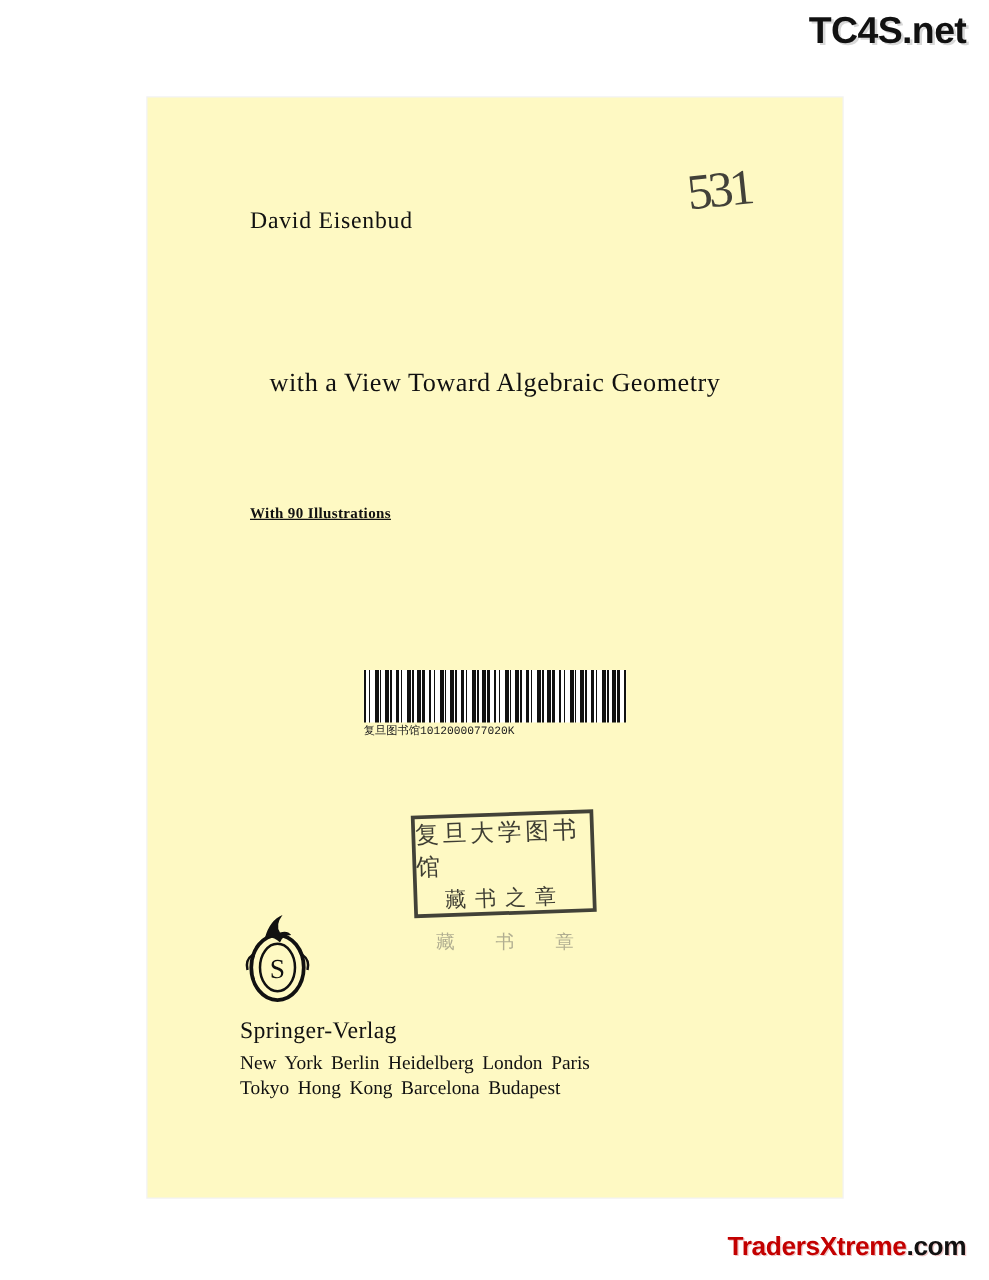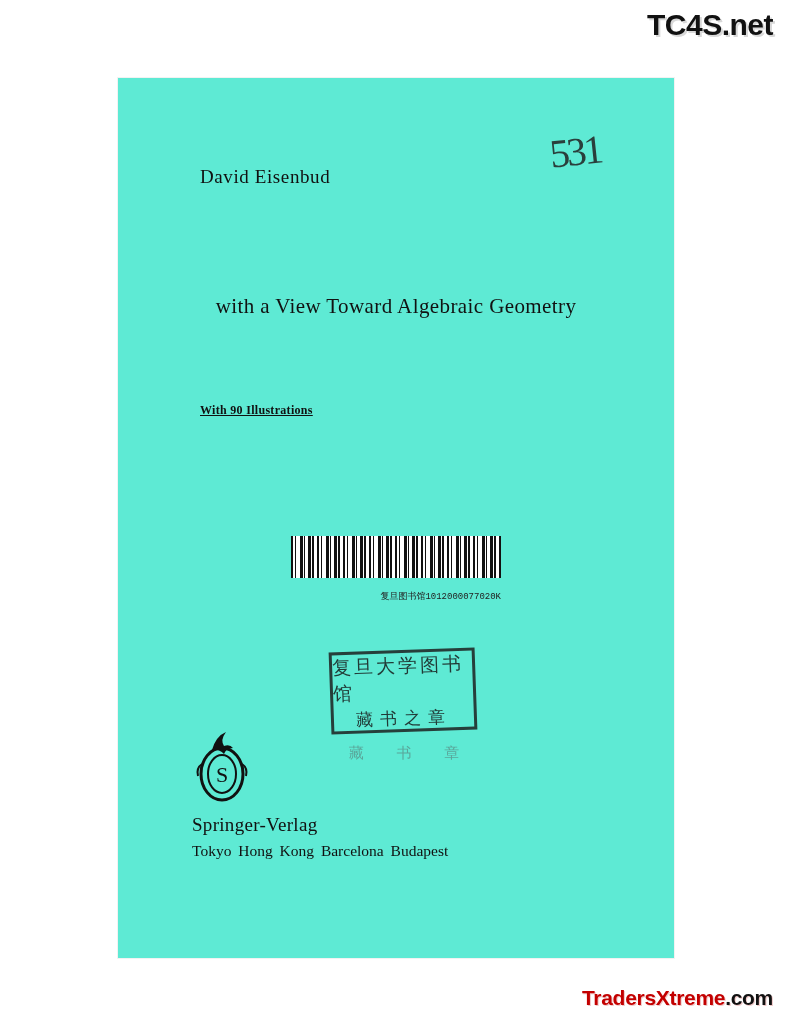--- a/index.html
+++ b/index.html
@@ -42,21 +42,21 @@
   }
   .wm-bottom .blk { color: #111111; }
 
   
   .page {
     position: absolute;
     left: 118px;
     top: 78px;
     width: 556px;
     height: 880px;
-    background: #5eead4;
+    background: #fef9c3;
     box-shadow: 0 0 0 1px #f2f2f2;
   }
 
   .author {
     position: absolute;
     left: 82px;
     top: 88px;
     font-size: 19px;
     letter-spacing: 0.6px;
   }
@@ -137,22 +137,22 @@
     background-image:
       repeating-linear-gradient(90deg,
         #111 0px, #111 2px, #fff 2px, #fff 4px,
         #111 4px, #111 5px, #fff 5px, #fff 9px,
         #111 9px, #111 12px, #fff 12px, #fff 13px,
         #111 13px, #111 14px, #fff 14px, #fff 17px,
         #111 17px, #111 20px, #fff 20px, #fff 21px,
         #111 21px, #111 23px, #fff 23px, #fff 26px);
   }
   .barcode-num {
-    margin-top: 12px;
-    text-align: right;
+    margin-top: 0;
+    text-align: left;
     font-family: "Liberation Mono", monospace;
     font-size: 9px;
     letter-spacing: 0px;
     color: #222;
     white-space: nowrap;
   }
 
   
   .chop {
     position: absolute;
@@ -254,19 +254,20 @@
       <ellipse cx="32" cy="56" rx="14" ry="19" fill="none" stroke="#111" stroke-width="2"></ellipse>
       <text x="32" y="64" text-anchor="middle" font-family="Liberation Serif, serif" font-size="22" fill="#111">S</text>
       <path d="M22 32 q4 -14 14 -18 q-6 8 -2 14 q6 -2 9 2 q-7 0 -9 6 q-5 -5 -12 -4 z" fill="#111"></path>
       <path d="M12 46 q-6 4 -4 12" fill="none" stroke="#111" stroke-width="2"></path>
       <path d="M52 46 q6 4 4 12" fill="none" stroke="#111" stroke-width="2"></path>
     </svg>
   </div>
 
   <div class="publisher">Springer-Verlag</div>
   <div class="cities">
+    <div>New York Berlin Heidelberg London Paris</div>
     <div>Tokyo Hong Kong Barcelona Budapest</div>
   </div>
 </div>
 
 <div class="wm-bottom">
   <span>TradersXtreme</span><span class="blk">.com</span>
 </div>
 
 </body></html>

